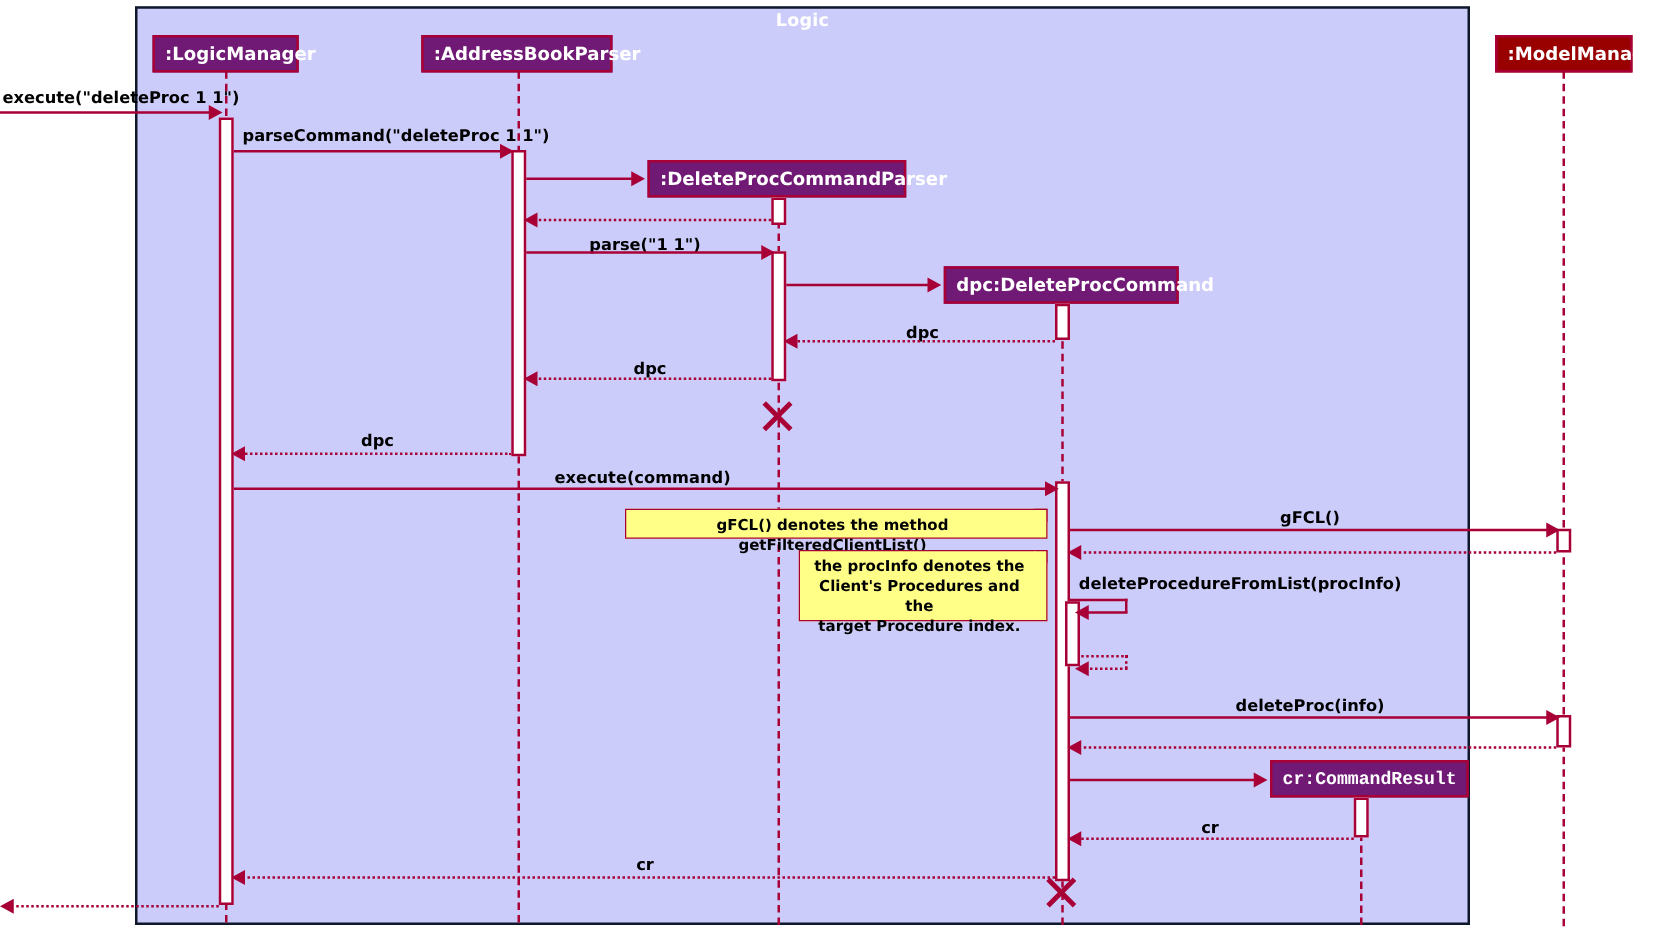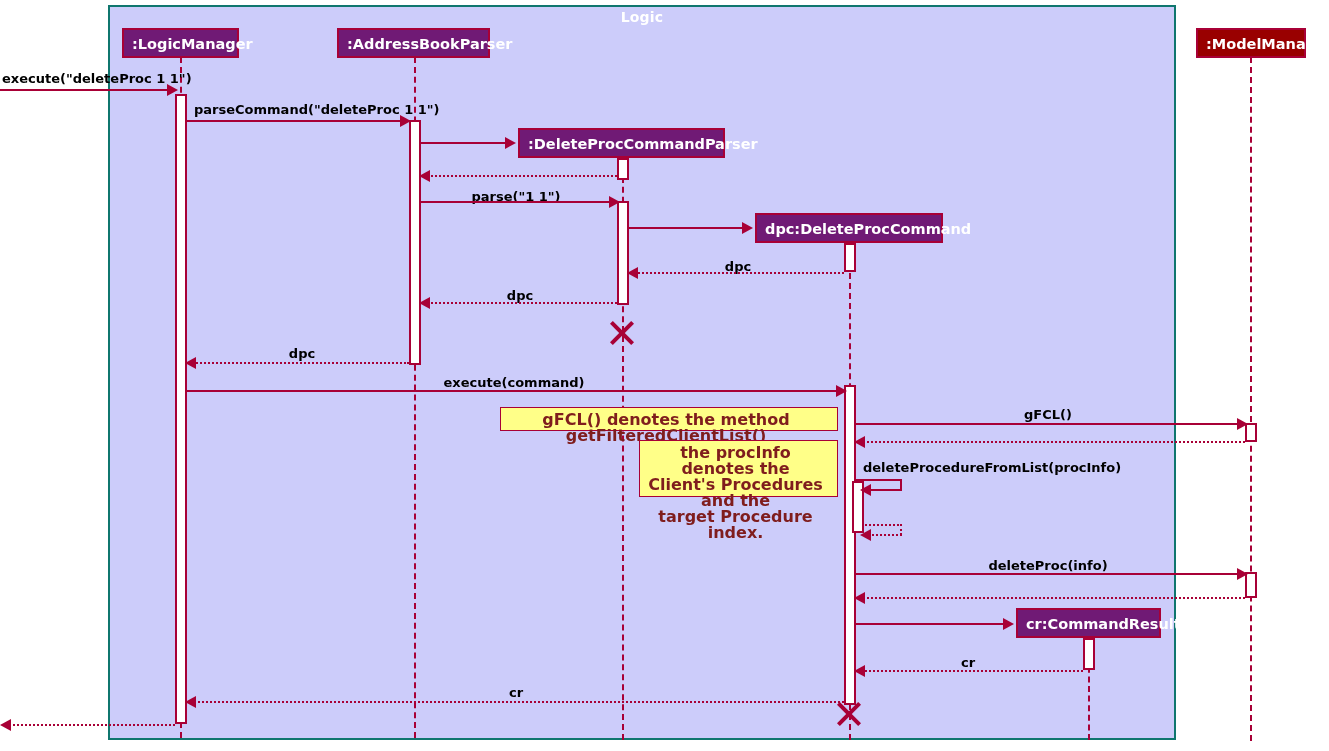--- a/index.html
+++ b/index.html
@@ -14,21 +14,21 @@
     position: relative;
     width: 1329px;
     height: 751px;
     background: #ffffff;
     overflow: hidden;
   }
   
   .frame {
     position: absolute;
     box-sizing: border-box;
-    border: 2px solid #0f766e;
+    border: 2px solid #0f172a;
   }
   .frame-label {
     position: absolute;
     top: 2px;
     left: 0;
     width: 100%;
     text-align: center;
     color: #ffffff;
     font-weight: bold;
     font-size: 14px;
@@ -97,23 +97,23 @@
     color: #000000;
     white-space: nowrap;
   }
   .msg-label.center { transform: translateX(-50%); }
   
   .note {
     position: absolute;
     box-sizing: border-box;
     background: #ffff88;
     border: 1.5px solid #a80036;
-    font-size: 16px;
+    font-size: 12px;
     font-weight: bold;
-    color: #7f1d1d;
+    color: #000000;
     text-align: center;
     padding: 4px 12px 4px 6px;
     line-height: 16px;
   }
   .note .fold {
     position: absolute;
     top: -1px;
     right: -1px;
     width: 0;
     height: 0;
@@ -172,21 +172,21 @@
   </div>
 
   <div class="participant p-logic" style="left:518px; top:128px; width:207px;">
     <span>:DeleteProcCommandParser</span>
   </div>
 
   <div class="participant p-logic" style="left:755px; top:213px; width:188px;">
     <span>dpc:DeleteProcCommand</span>
   </div>
 
-  <div class="participant p-logic" style="left:1016px; top:608px; width:145px;">
+  <div class="participant p-logic" style="left:1016px; top:608px; width:159px;font-family:Liberation Mono, monospace;">
     <span>cr:CommandResult</span>
   </div>
 
   <div class="participant p-model" style="left:1196px; top:28px; width:110px;">
     <span>:ModelManager</span>
   </div>
 
   <div class="activation" style="left:175px; top:94px; height:630px;"></div>
   <div class="activation" style="left:409px; top:120px; height:245px;"></div>
   <div class="activation" style="left:617px; top:158px; height:22px;"></div>

